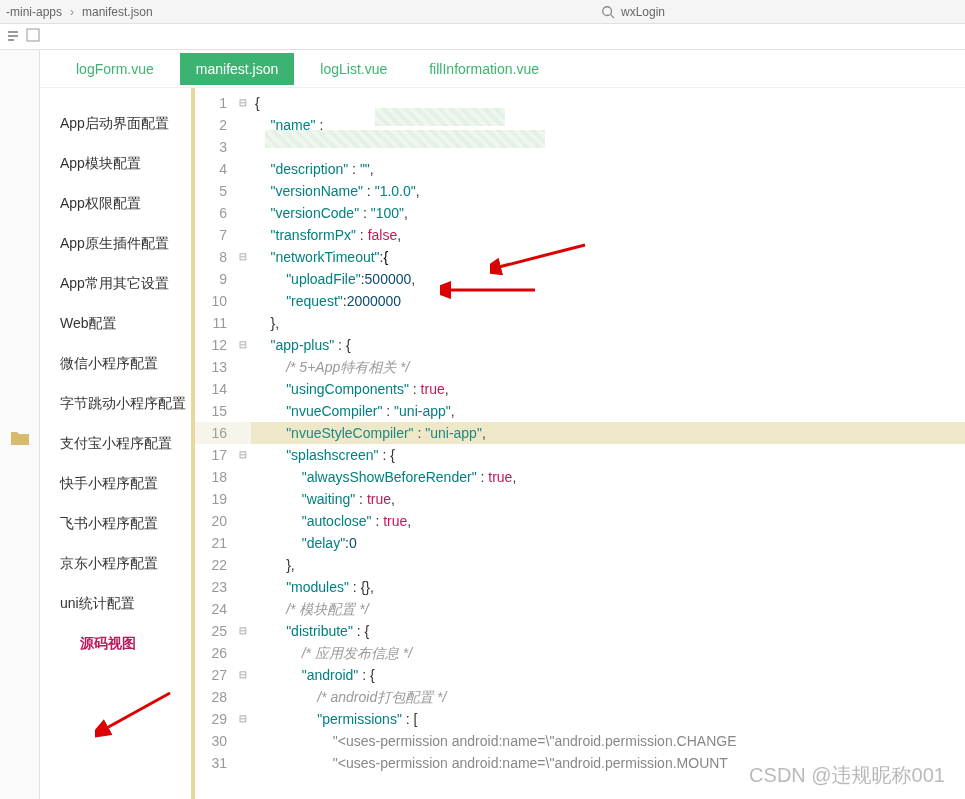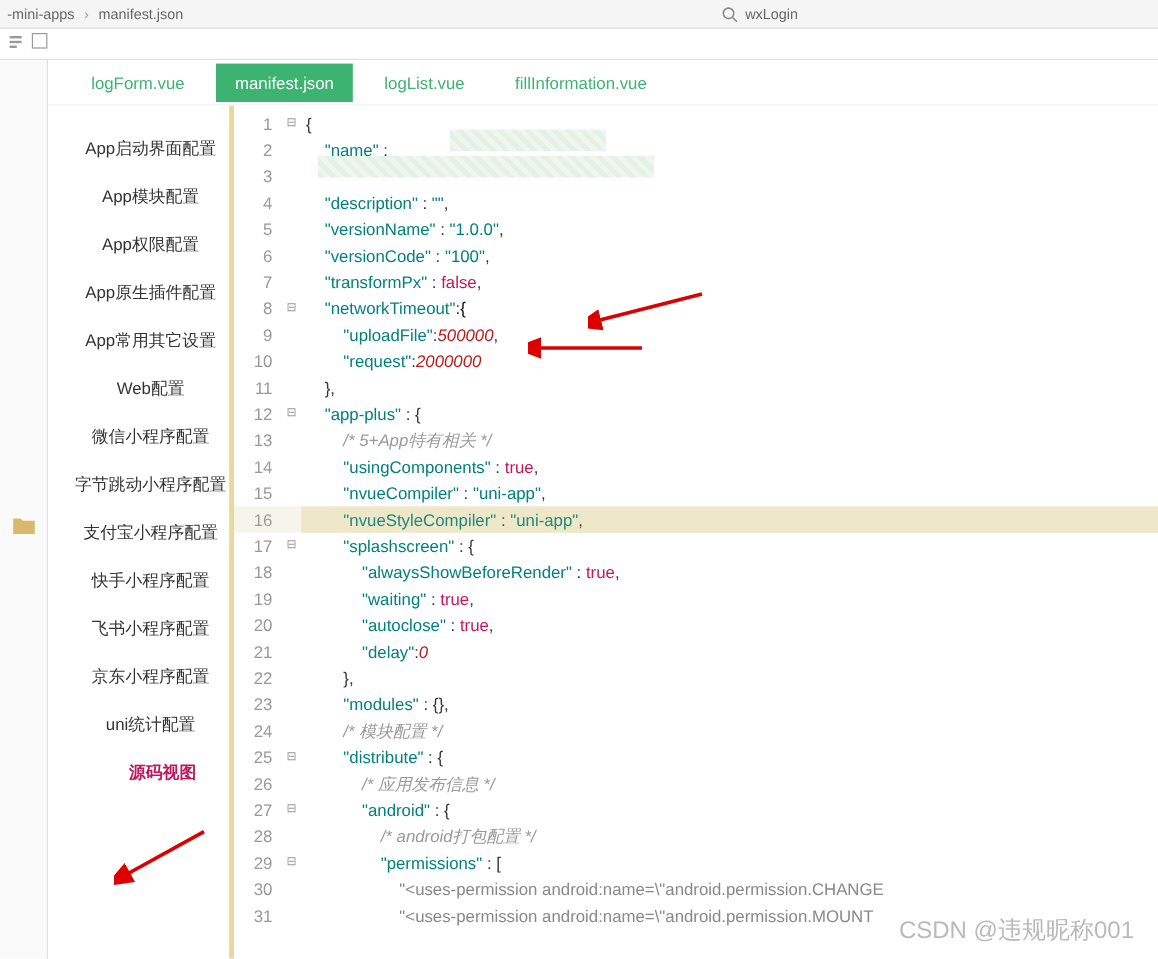--- a/index.html
+++ b/index.html
@@ -18,37 +18,37 @@
 .main { display: flex; height: calc(799px - 50px); }
 .gutter-left { width: 40px; border-right: 1px solid #e0e0e0; background: #fafafa; display: flex; flex-direction: column; align-items: center; padding-top: 380px; }
 .folder-icon { color: #c9a35b; }
 
 .editor-area { flex: 1; display: flex; flex-direction: column; }
 .tabs { display: flex; height: 38px; align-items: center; padding-left: 20px; gap: 10px; font-size: 14px; border-bottom: 1px solid #eee; }
 .tab { padding: 8px 16px; color: #3cb371; cursor: pointer; }
 .tab.active { background: #3cb371; color: #fff; }
 
 .content { flex: 1; display: flex; }
-.sidebar { width: 155px; border-right: 4px solid #e8d89a; background: #fff; padding: 16px 0 0 20px; overflow: hidden; text-align: center; }
+.sidebar { width: 155px; border-right: 4px solid #e8d89a; background: #fff; padding: 16px 0 0 20px; overflow: hidden; }
 .sidebar-item { font-size: 14px; color: #333; padding: 11px 0; cursor: pointer; }
 .sidebar-item.active { color: #be185d; font-weight: bold; margin-left: 20px; }
 
 .code-area { flex: 1; display: flex; font-family: Consolas, monospace; font-size: 14px; line-height: 22px; position: relative; background: #fff; }
 .line-numbers { width: 40px; text-align: right; color: #999; padding: 4px 8px 4px 0; user-select: none; background: #fff; }
 .fold-col { width: 16px; padding-top: 4px; color: #999; font-size: 10px; }
 .fold-col div { height: 22px; display: flex; align-items: center; justify-content: center; }
 .code-lines { flex: 1; padding: 4px 0; position: relative; white-space: pre; }
 .code-lines > div { height: 22px; padding-left: 4px; }
 .code-lines .hl { background: #f5f0d8; position: relative; }
 .code-lines .hl::before { content: ""; position: absolute; left: -56px; right: 0; top: 0; bottom: 0; background: rgba(200,185,120,0.15); pointer-events: none; }
 
 .tk-punc { color: #333; }
 .tk-key { color: #008080; }
 .tk-str { color: #008080; }
-.tk-num { color: #b91c1c; font-style: italic; }
+.tk-num { color: #0c4a6e; }
 .tk-bool { color: #c2185b; }
 .tk-comm { color: #999; font-style: italic; }
 .tk-perm { color: #888; }
 
 .arrow { position: absolute; pointer-events: none; }
 .arrow svg { display: block; }
 
 .pixelate { position: absolute; background: repeating-linear-gradient(45deg,#d0e8d8,#d0e8d8 4px,#e8f0e0 4px,#e8f0e0 8px); opacity: 0.6; }
 
 .watermark { position: absolute; right: 20px; bottom: 10px; color: rgba(100,100,100,0.45); font-size: 20px; font-family: Arial; }

